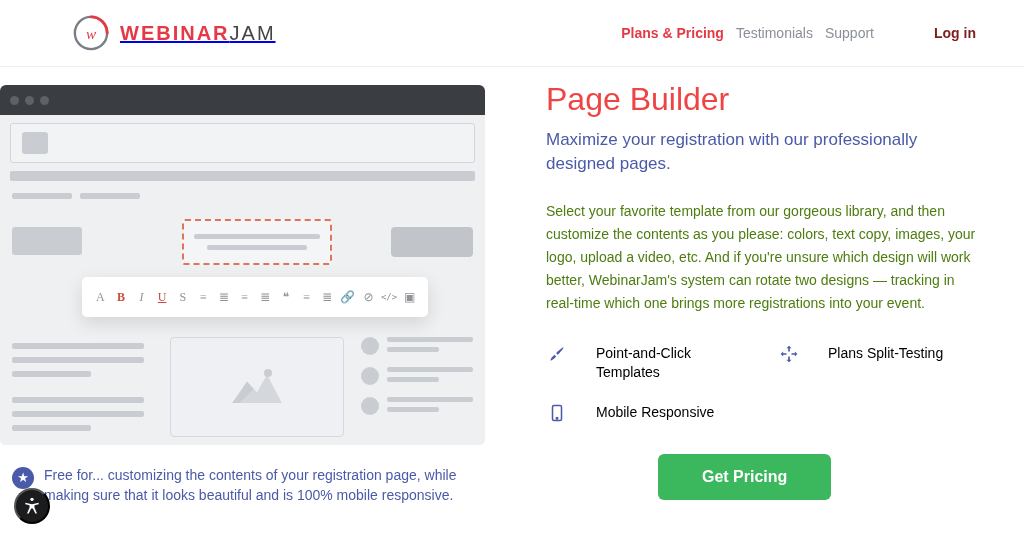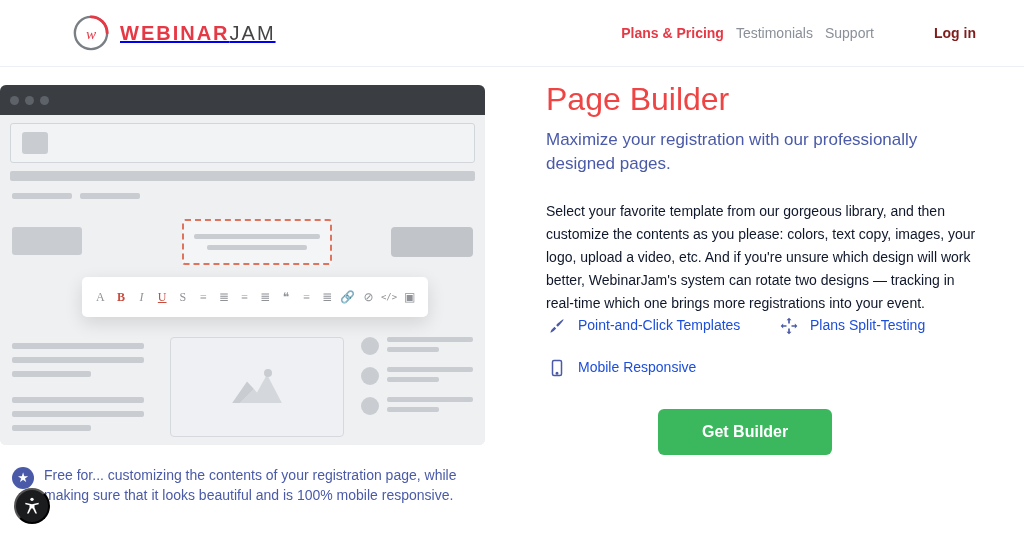--- a/index.html
+++ b/index.html
@@ -183,32 +183,32 @@
     display:flex;align-items:center;justify-content:center;color:#fff;font-size:13px;
     flex:none; margin-top:2px;
   }
 
   
   .right-col {
     flex:1; padding-top:14px; padding-left:36px;
   }
   .title { font-size:32px; color:#ef4444; font-weight:400; margin-bottom:10px;}
   .subtitle { font-size:17px; color:#4a5aa8; font-weight:500; margin-bottom:24px; line-height:1.4;}
-  .body-text { font-size:14px; color:#0f172a; line-height:1.65; }
+  .body-text { font-size:14px; color:#4d7c0f; line-height:1.65; margin-bottom:28px;}
 
   .features {
     display:grid;
     grid-template-columns: 1fr 1fr;
     column-gap: 26px;
     row-gap: 20px;
     margin-bottom:30px;
   }
   .feature {
-    display:flex; align-items:flex-start; gap:10px;
-    font-size:14px; color:#1d4ed8;
+    display:flex; align-items:flex-start; gap:28px;
+    font-size:14px; color:#000000;
   }
   .feature .ficon {
     width:22px;height:22px; color:#4a5aa8; flex:none; font-size:18px;
     display:flex;align-items:center;justify-content:center;
   }
   .feature .label{ line-height:1.35; padding-top:1px;}
 
   .cta {
     display:inline-block;
     background:#3bb75e; color:#fff; font-weight:600;
@@ -366,21 +366,21 @@
         <span class="ficon">
           <svg viewBox="0 0 24 24" fill="none" stroke="#4a5aa8" stroke-width="2" width="18" height="20">
               <rect x="6" y="2" width="12" height="20" rx="2"></rect>
               <circle cx="12" cy="19" r="1" fill="#4a5aa8"></circle>
             </svg>
         </span>
         <span class="label">Mobile Responsive</span>
       </div>
     </div>
 
-    <button class="cta">Get Builder</button>
+    <button class="cta">Get Pricing</button>
   </div>
 </div>
 
 <button class="a11y-fab">
   <svg viewBox="0 0 24 24" fill="#fff">
       <circle cx="12" cy="4" r="2"></circle>
       <path d="M4 8l8 2 8-2v2l-5 1v3l3 7h-2l-3-6h-2l-3 6H6l3-7v-3L4 10V8z"></path>
     </svg>
 </button>
 

